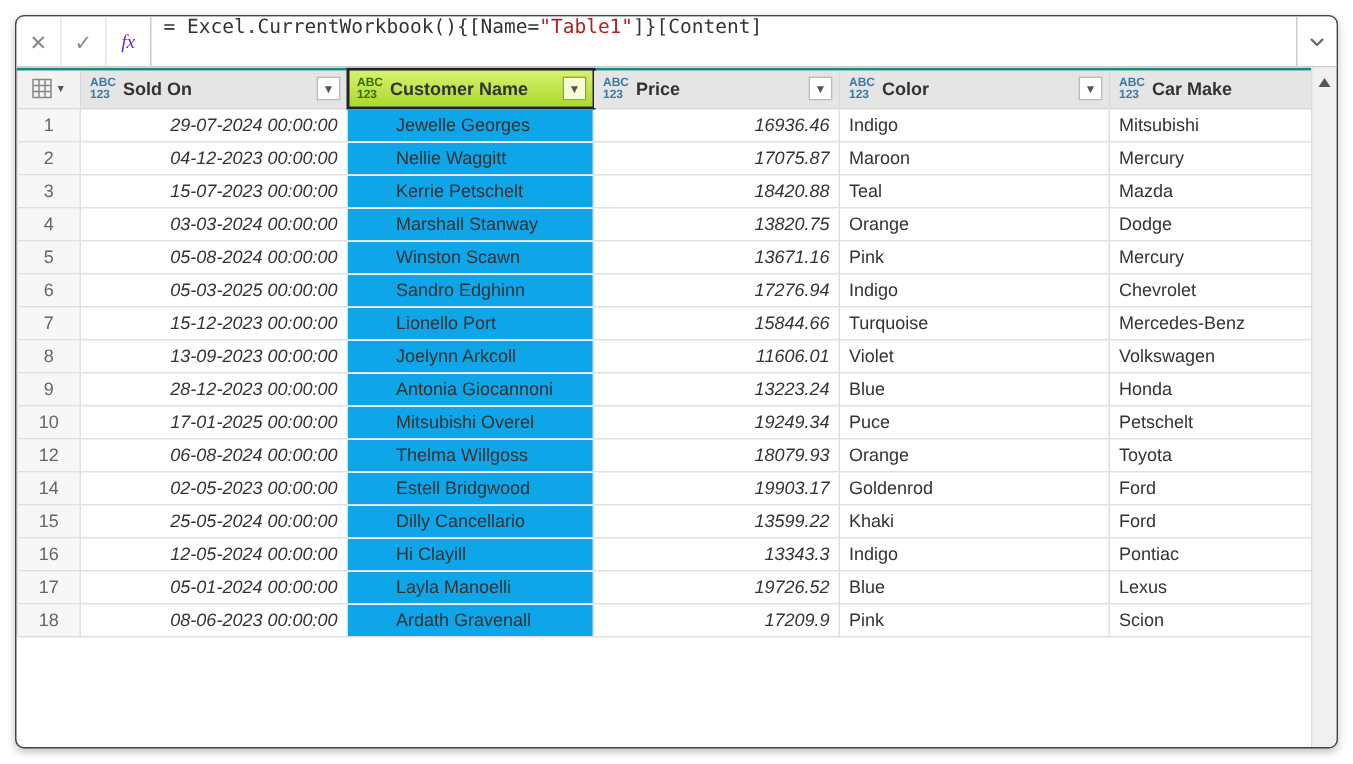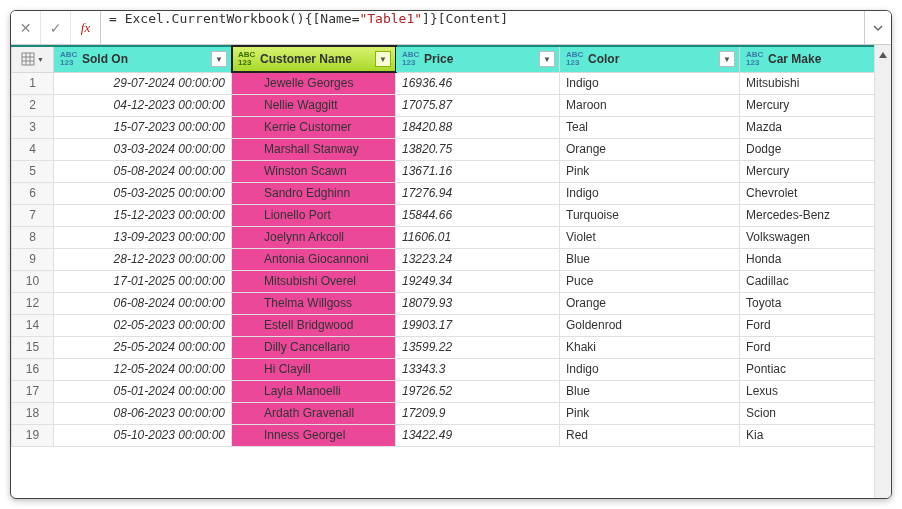--- a/index.html
+++ b/index.html
@@ -42,21 +42,21 @@
   }
   .fb-fx {
     width: 30px;
     display: flex;
     align-items: center;
     justify-content: center;
     border-right: 1px solid #ccc;
     font-style: italic;
     font-family: "Times New Roman", serif;
     font-size: 13px;
-    color: #b91c1c;
+    color: #6d28d9;
   }
   .fb-input {
     flex: 1;
     display: flex;
     align-items: flex-start;
     padding: 0 8px;
     font-family: Consolas, monospace;
     font-size: 13px;
     color: #333;
     border-right: 1px solid #ccc;
@@ -78,21 +78,21 @@
     flex: 1;
     overflow: hidden;
     position: relative;
   }
   table {
     border-collapse: collapse;
     width: 100%;
     table-layout: fixed;
   }
   thead th {
-    background: #5eead4;
+    background: #e5e5e5;
     border: 1px solid #d9d9d9;
     border-top: 2px solid #17887a;
     height: 26px;
     text-align: left;
     padding: 0;
     font-weight: 600;
     font-size: 12px;
     color: #333;
     vertical-align: middle;
     position: relative;
@@ -159,24 +159,25 @@
   tbody td.rownum {
     text-align: center;
     background: #f7f7f7;
     color: #666;
   }
   tbody td.soldon {
     text-align: right;
     font-style: italic;
   }
   tbody td.price {
+    text-align: right;
     font-style: italic;
   }
   tbody td.selcol {
-    background: #ec4899;
+    background: #0ea5e9;
     padding-left: 32px;
   }
   .vscroll {
     width: 17px;
     background: #f0f0f0;
     border-left: 1px solid #ddd;
     display: flex;
     flex-direction: column;
     align-items: center;
     padding: 4px 0;
@@ -283,21 +284,21 @@
               <td class="rownum">2</td>
               <td class="soldon">04-12-2023 00:00:00</td>
               <td class="selcol">Nellie Waggitt</td>
               <td class="price">17075.87</td>
               <td>Maroon</td>
               <td>Mercury</td>
             </tr>
             <tr>
               <td class="rownum">3</td>
               <td class="soldon">15-07-2023 00:00:00</td>
-              <td class="selcol">Kerrie Customer</td>
+              <td class="selcol">Kerrie Petschelt</td>
               <td class="price">18420.88</td>
               <td>Teal</td>
               <td>Mazda</td>
             </tr>
             <tr>
               <td class="rownum">4</td>
               <td class="soldon">03-03-2024 00:00:00</td>
               <td class="selcol">Marshall Stanway</td>
               <td class="price">13820.75</td>
               <td>Orange</td>
@@ -342,21 +343,21 @@
               <td class="price">13223.24</td>
               <td>Blue</td>
               <td>Honda</td>
             </tr>
             <tr>
               <td class="rownum">10</td>
               <td class="soldon">17-01-2025 00:00:00</td>
               <td class="selcol">Mitsubishi Overel</td>
               <td class="price">19249.34</td>
               <td>Puce</td>
-              <td>Cadillac</td>
+              <td>Petschelt</td>
             </tr>
             <tr>
               <td class="rownum">12</td>
               <td class="soldon">06-08-2024 00:00:00</td>
               <td class="selcol">Thelma Willgoss</td>
               <td class="price">18079.93</td>
               <td>Orange</td>
               <td>Toyota</td>
             </tr>
             <tr>
@@ -391,28 +392,20 @@
               <td>Blue</td>
               <td>Lexus</td>
             </tr>
             <tr>
               <td class="rownum">18</td>
               <td class="soldon">08-06-2023 00:00:00</td>
               <td class="selcol">Ardath Gravenall</td>
               <td class="price">17209.9</td>
               <td>Pink</td>
               <td>Scion</td>
-            </tr>
-            <tr>
-              <td class="rownum">19</td>
-              <td class="soldon">05-10-2023 00:00:00</td>
-              <td class="selcol">Inness Georgel</td>
-              <td class="price">13422.49</td>
-              <td>Red</td>
-              <td>Kia</td>
             </tr>
           </tbody>
       </table>
     </div>
     <div class="vscroll">
       <div class="arrow">
         <svg width="10" height="10" viewBox="0 0 10 10">
             <path d="M5 2 L9 8 L1 8 Z" fill="#555"></path>
           </svg>
       </div>

